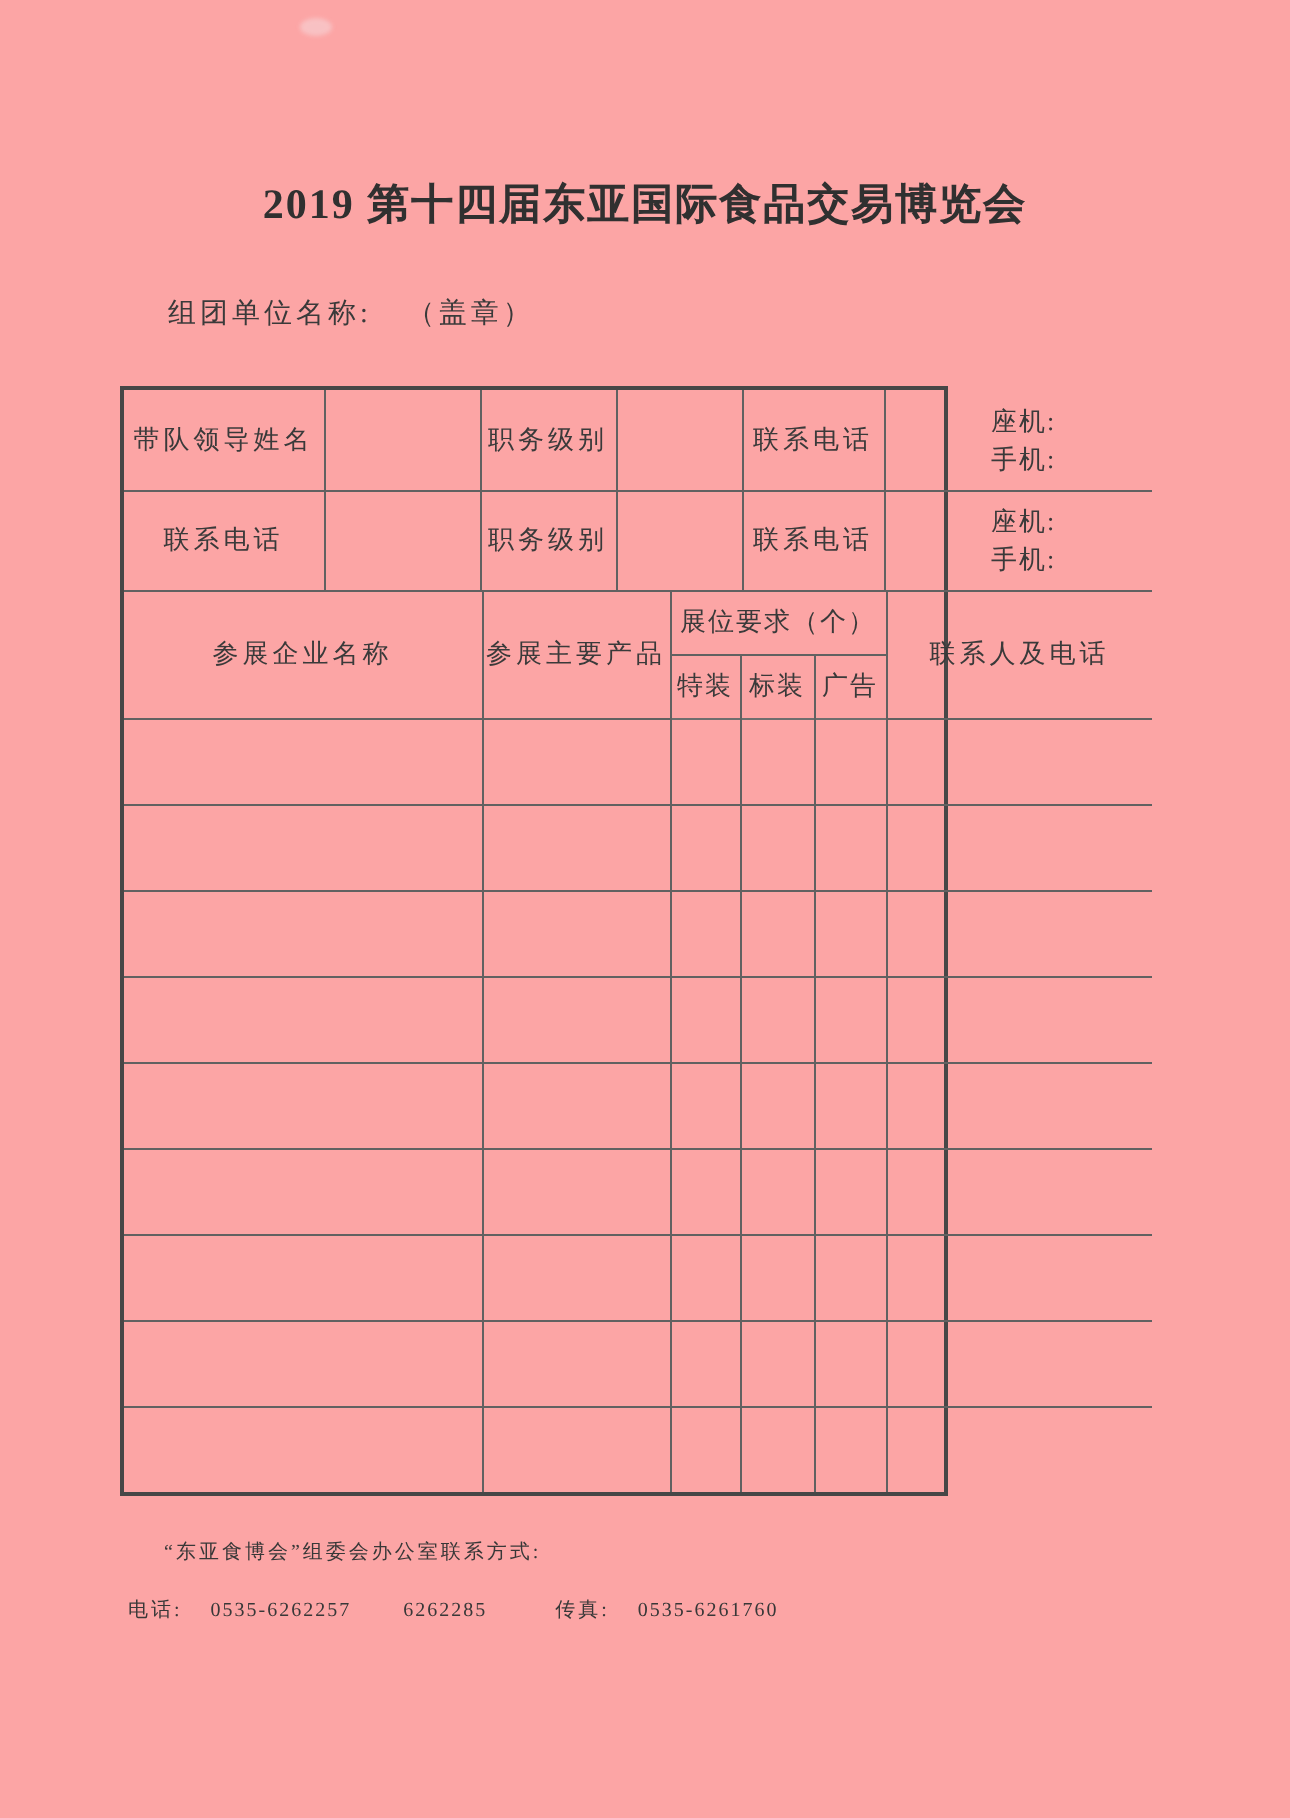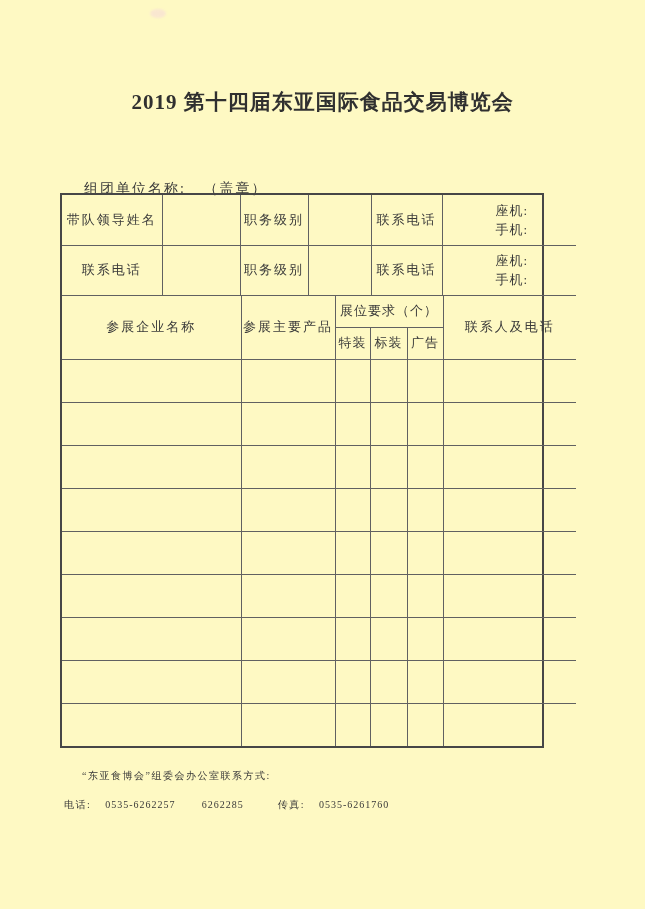--- a/index.html
+++ b/index.html
@@ -4,41 +4,41 @@
 <style>
   * { margin:0; padding:0; box-sizing:border-box; }
   html,body { background:#ffffff; }
   body {
     width:645px; height:909px; overflow:hidden;
     font-family:"Liberation Serif","DejaVu Serif",serif;
     color:#383838;
   }
   .page {
     position:relative; width:645px; height:909px;
-    background:#fef9c3;
+    background:#fca5a5;
     padding-left:36px;
   }
   .smudge {
     position:absolute; left:150px; top:9px; width:16px; height:9px;
     background:#f6d9dc; border-radius:50%; opacity:.55; filter:blur(1px);
   }
   .title-line {
     position:absolute; left:0; width:100%; text-align:center;
     font-size:21px; font-weight:bold; color:#303030; letter-spacing:1px;
   }
   .title-1 { top:88px; }
   .title-2 { top:117px; }
   .org-line {
-    position:absolute; left:84px; top:180px;
+    position:absolute; left:84px; top:148px;
     font-size:14px; letter-spacing:2px; color:#3a3a3a;
   }
   .org-line .seal { margin-left:12px; }
 
   .form-tables {
-    position:absolute; left:60px; top:193px; width:484px; height:555px;
+    position:absolute; left:60px; top:193px; width:414px; height:555px;
     border:2px solid #474747;
   }
   table { border-collapse:collapse; table-layout:fixed; width:100%; }
   td {
     border:1px solid #616161;
     font-size:13px; color:#3a3a3a;
     text-align:center; vertical-align:middle;
     letter-spacing:2px; overflow:hidden;
   }
   

